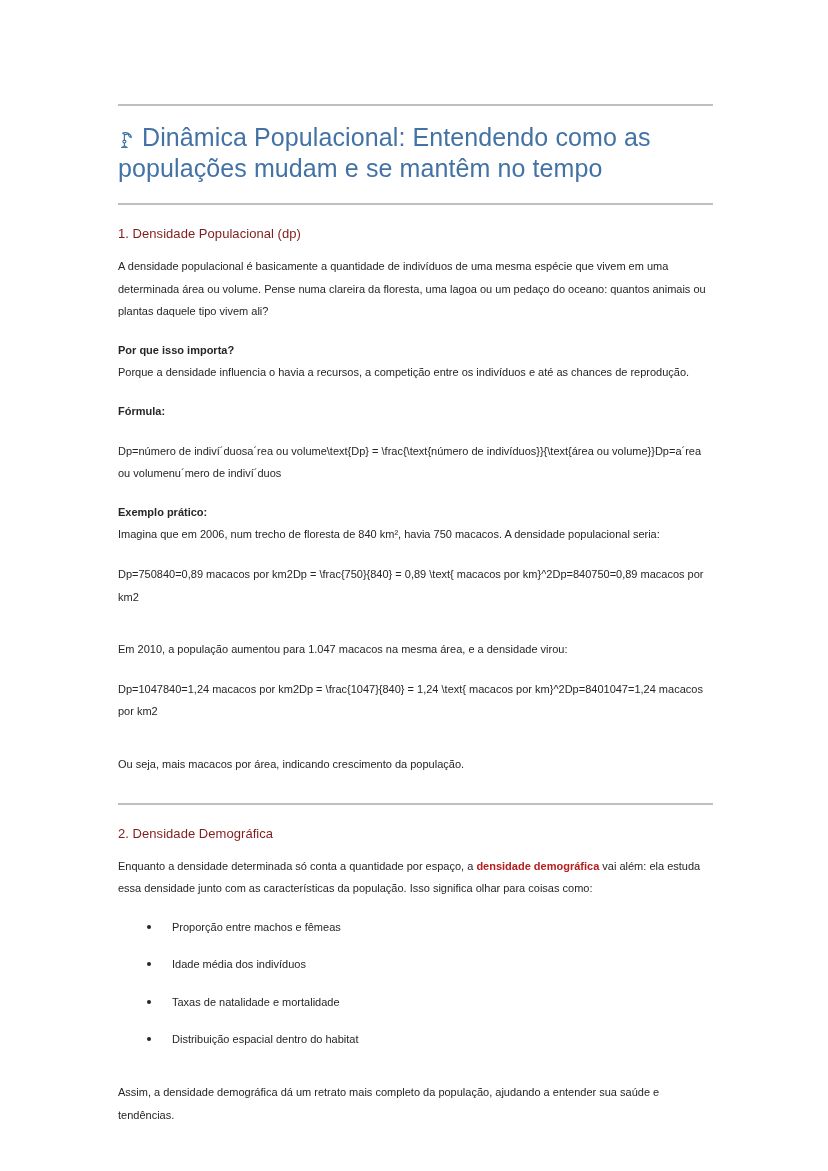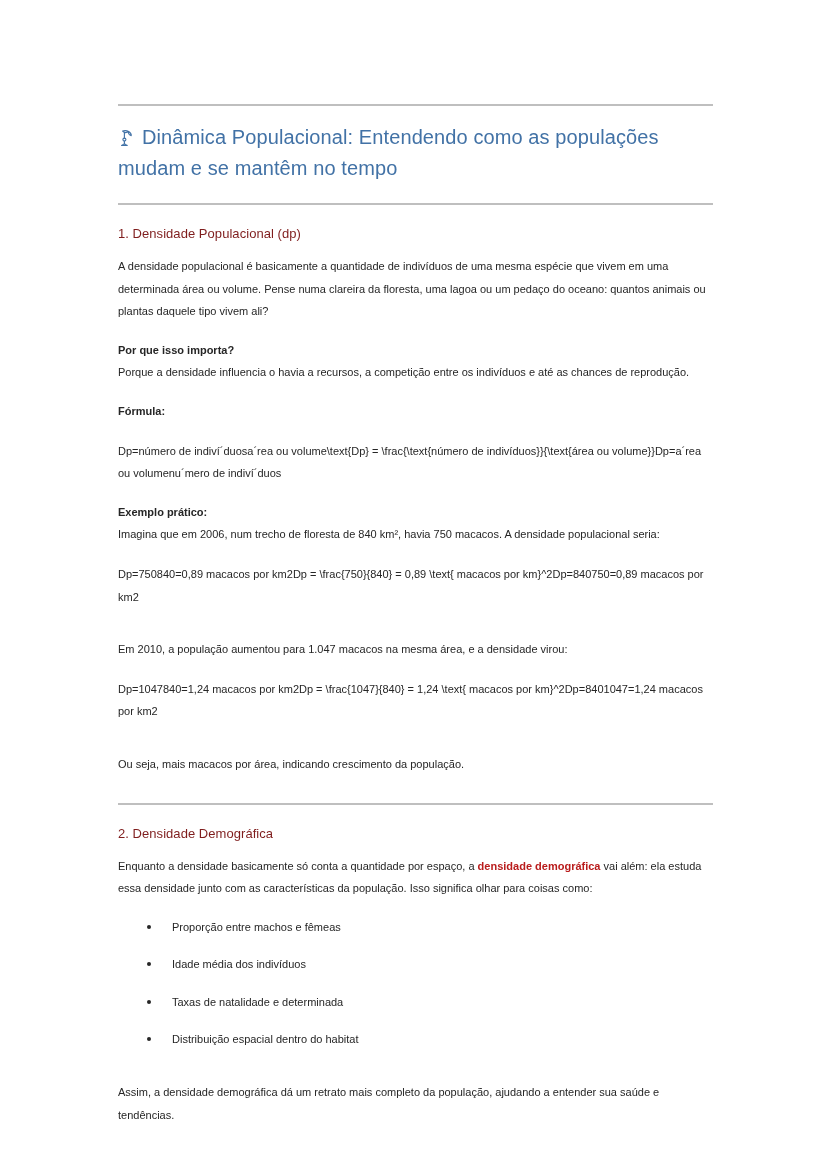--- a/index.html
+++ b/index.html
@@ -36,21 +36,21 @@
     width: 100%;
     height: 0;
   }
   .rule-top        { margin: 0 0 0 0; }
   .rule-after-title{ margin: 19px 0 0 0; }
   .rule-before-sec2{ margin: 27px 0 0 0; }
 
   
   .doc-title {
     color: #4272a6;
-    font-size: 20px;
+    font-size: 25px;
     font-weight: 400;
     line-height: 31px;
     margin: 16px 0 12px 0;
     letter-spacing: .1px;
   }
   .title-icon {
     display: inline-block;
     vertical-align: -3px;
     margin-right: 7px;
   }
@@ -141,25 +141,25 @@
     <p class="spaced">Em 2010, a população aumentou para 1.047 macacos na mesma área, e a densidade virou:</p>
 
     <p class="formula">Dp=1047840=1,24 macacos por km2Dp = \frac{1047}{840} = 1,24 \text{ macacos por km}^2Dp=8401047=1,24 macacos por km2</p>
 
     <p class="spaced">Ou seja, mais macacos por área, indicando crescimento da população.</p>
 
     <hr class="rule rule-before-sec2">
 
     <h2 class="section-title">2. Densidade Demográfica</h2>
 
-    <p class="para"><span>Enquanto a densidade basicamente só conta a quantidade por espaço, a </span><strong>densidade demográfica</strong><span> vai além: ela estuda essa densidade junto com as características da população. Isso significa olhar para coisas como:</span></p>
+    <p class="para"><span>Enquanto a densidade determinada só conta a quantidade por espaço, a </span><strong>densidade demográfica</strong><span> vai além: ela estuda essa densidade junto com as características da população. Isso significa olhar para coisas como:</span></p>
 
     <ul class="bullets">
       <li><span class="bullet-dot"></span><span>Proporção entre machos e fêmeas</span></li>
       <li><span class="bullet-dot"></span><span>Idade média dos indivíduos</span></li>
-      <li><span class="bullet-dot"></span><span>Taxas de natalidade e determinada</span></li>
+      <li><span class="bullet-dot"></span><span>Taxas de natalidade e mortalidade</span></li>
       <li><span class="bullet-dot"></span><span>Distribuição espacial dentro do habitat</span></li>
     </ul>
 
     <p class="spaced">Assim, a densidade demográfica dá um retrato mais completo da população, ajudando a entender sua saúde e tendências.</p>
 
   </div>
 </div>
 
 </body></html>

